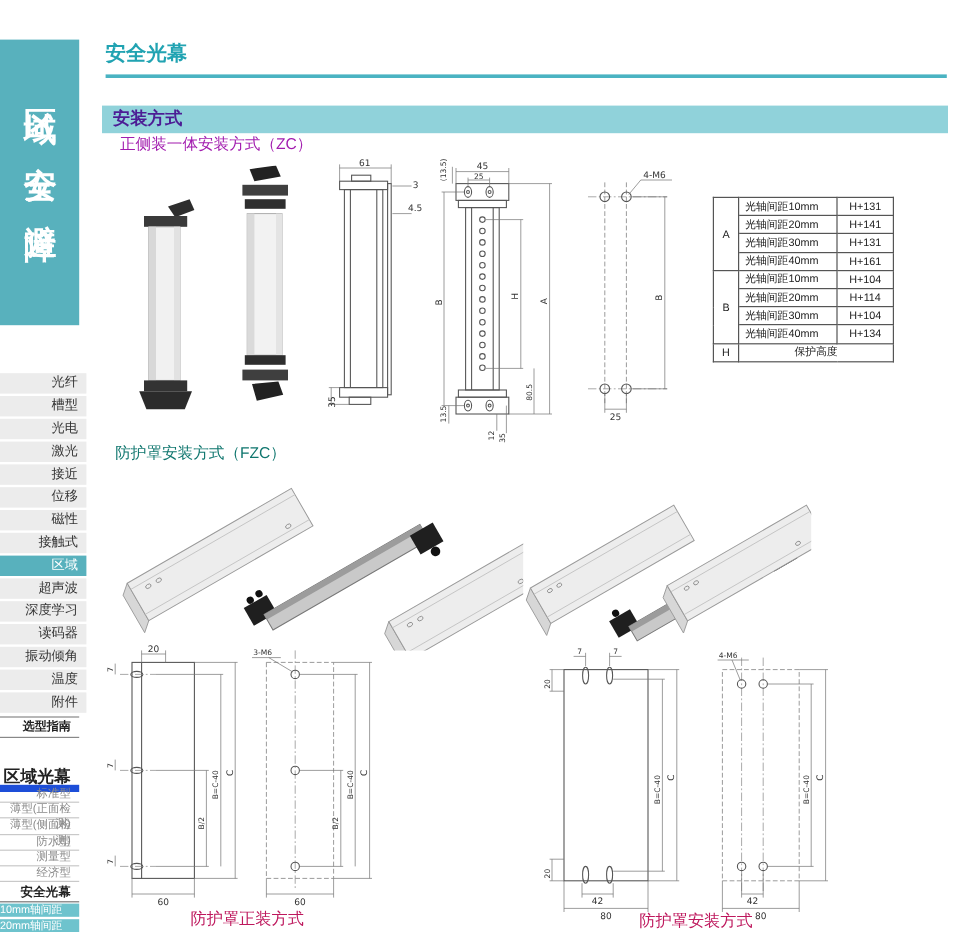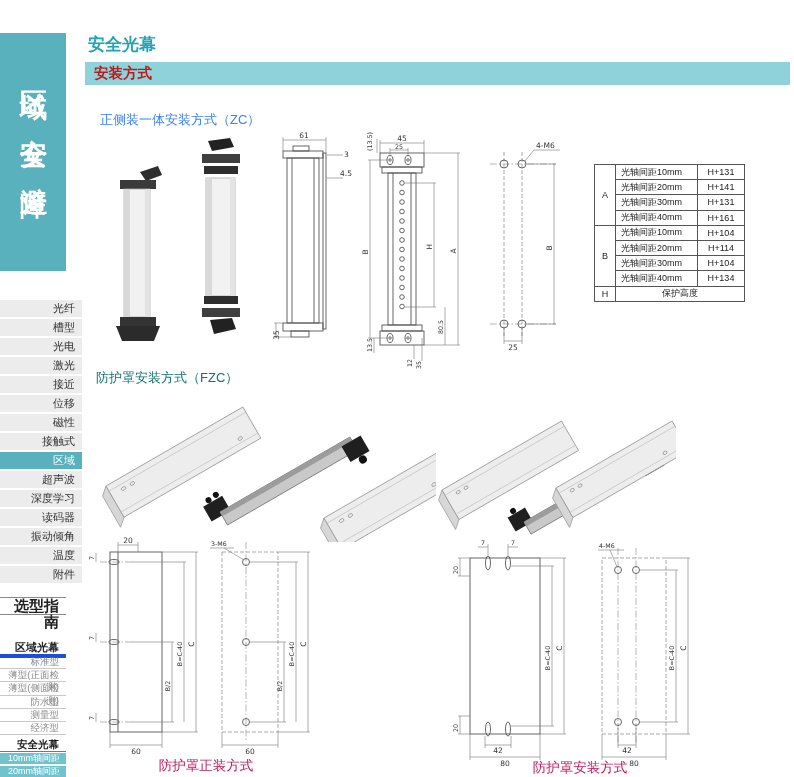--- a/index.html
+++ b/index.html
@@ -8,43 +8,43 @@
   .abs{position:absolute;}
 
   
   .teal-block{left:0;top:33px;width:66px;height:238px;background:var(--c-accent,#58b1bd);
               display:flex;justify-content:center;padding-top:36px;box-sizing:border-box;}
   .banner{writing-mode:vertical-rl;text-orientation:upright;color:#fff;font-weight:bold;
           font-size:27px;letter-spacing:3px;line-height:1;}
   .banner span{margin-bottom:9px;}
 
   
-  .menu{left:0;top:300px;width:82px;}
+  .menu{left:0;top:311px;width:72px;}
   .menu-item{height:17px;line-height:17px;background:#ececec;margin-bottom:2px;
              text-align:right;padding-right:7px;font-size:11px;color:#333;cursor:pointer;}
   .menu-item.active{background:var(--c-accent,#58b1bd);color:#fff;}
   .guide{left:0;top:597px;width:59px;height:16px;line-height:16px;text-align:right;padding-right:7px;
-         font-size:15px;font-weight:bold;border-top:1px solid #888;border-bottom:1px solid #888;}
+         font-size:10px;font-weight:bold;border-top:1px solid #888;border-bottom:1px solid #888;}
   .group-title{left:0;top:640px;width:59px;height:14px;line-height:14px;text-align:right;padding-right:7px;
-               font-size:11px;font-weight:bold;border-bottom:4px solid #1d4ed8;}
+               font-size:14px;font-weight:bold;border-bottom:6px solid #1d4ed8;}
   .sub-list{left:0;top:656px;width:66px;}
   .sub-item{height:12.2px;line-height:12.2px;border-bottom:1px solid #c9c9c9;text-align:right;
             padding-right:7px;font-size:9.5px;color:#8a8a8a;cursor:pointer;}
   .group-title2{left:0;top:737px;width:59px;height:14px;line-height:14px;text-align:right;padding-right:7px;
                 font-size:10.5px;font-weight:bold;border-bottom:1px solid #777;}
   .teal-list{left:0;top:753px;width:66px;}
   .teal-item{height:11px;line-height:11px;background:var(--c-accent2,#6ec3cd);color:#fff;margin-bottom:2px;
-             text-align:right;padding-right:6px;font-size:9px;cursor:pointer;}
+             text-align:left;padding-right:6px;font-size:9px;cursor:pointer;}
 
   
   .page-title{left:88px;top:33px;font-size:17px;font-weight:bold;color:var(--c-title,#21a3b2);}
   .title-rule{left:88px;top:62px;width:701px;height:2.5px;background:var(--c-rule,#4ab3c2);}
-  .section-bar{left:85px;top:62px;width:705px;height:23px;background:var(--c-accent-light,#90d2da);
-               line-height:23px;padding-left:9px;font-size:14.5px;font-weight:bold;color:#b91c1c;box-sizing:border-box;}
-  .sub-label{left:100px;top:111px;font-size:13px;color:#3b82f6;font-weight:500;}
+  .section-bar{left:85px;top:88px;width:705px;height:23px;background:var(--c-accent-light,#90d2da);
+               line-height:23px;padding-left:9px;font-size:14.5px;font-weight:bold;color:#4c1d95;box-sizing:border-box;}
+  .sub-label{left:100px;top:111px;font-size:13px;color:#a21caf;font-weight:500;}
   .fzc-label{left:96px;top:369px;font-size:13px;color:#0f766e;font-weight:500;}
   .caption{font-size:13.5px;color:#be185d;text-align:center;font-weight:400;}
 
   
   .spec-table{left:594px;top:164px;border-collapse:collapse;font-size:9px;color:#222;}
   .spec-table td{border:1px solid #555;height:14.2px;padding:0 2px;text-align:center;white-space:nowrap;}
   .spec-table td.g{width:16px;}
   .spec-table td.d{width:74px;text-align:left;padding-left:5px;}
   .spec-table td.v{width:42px;}
 

